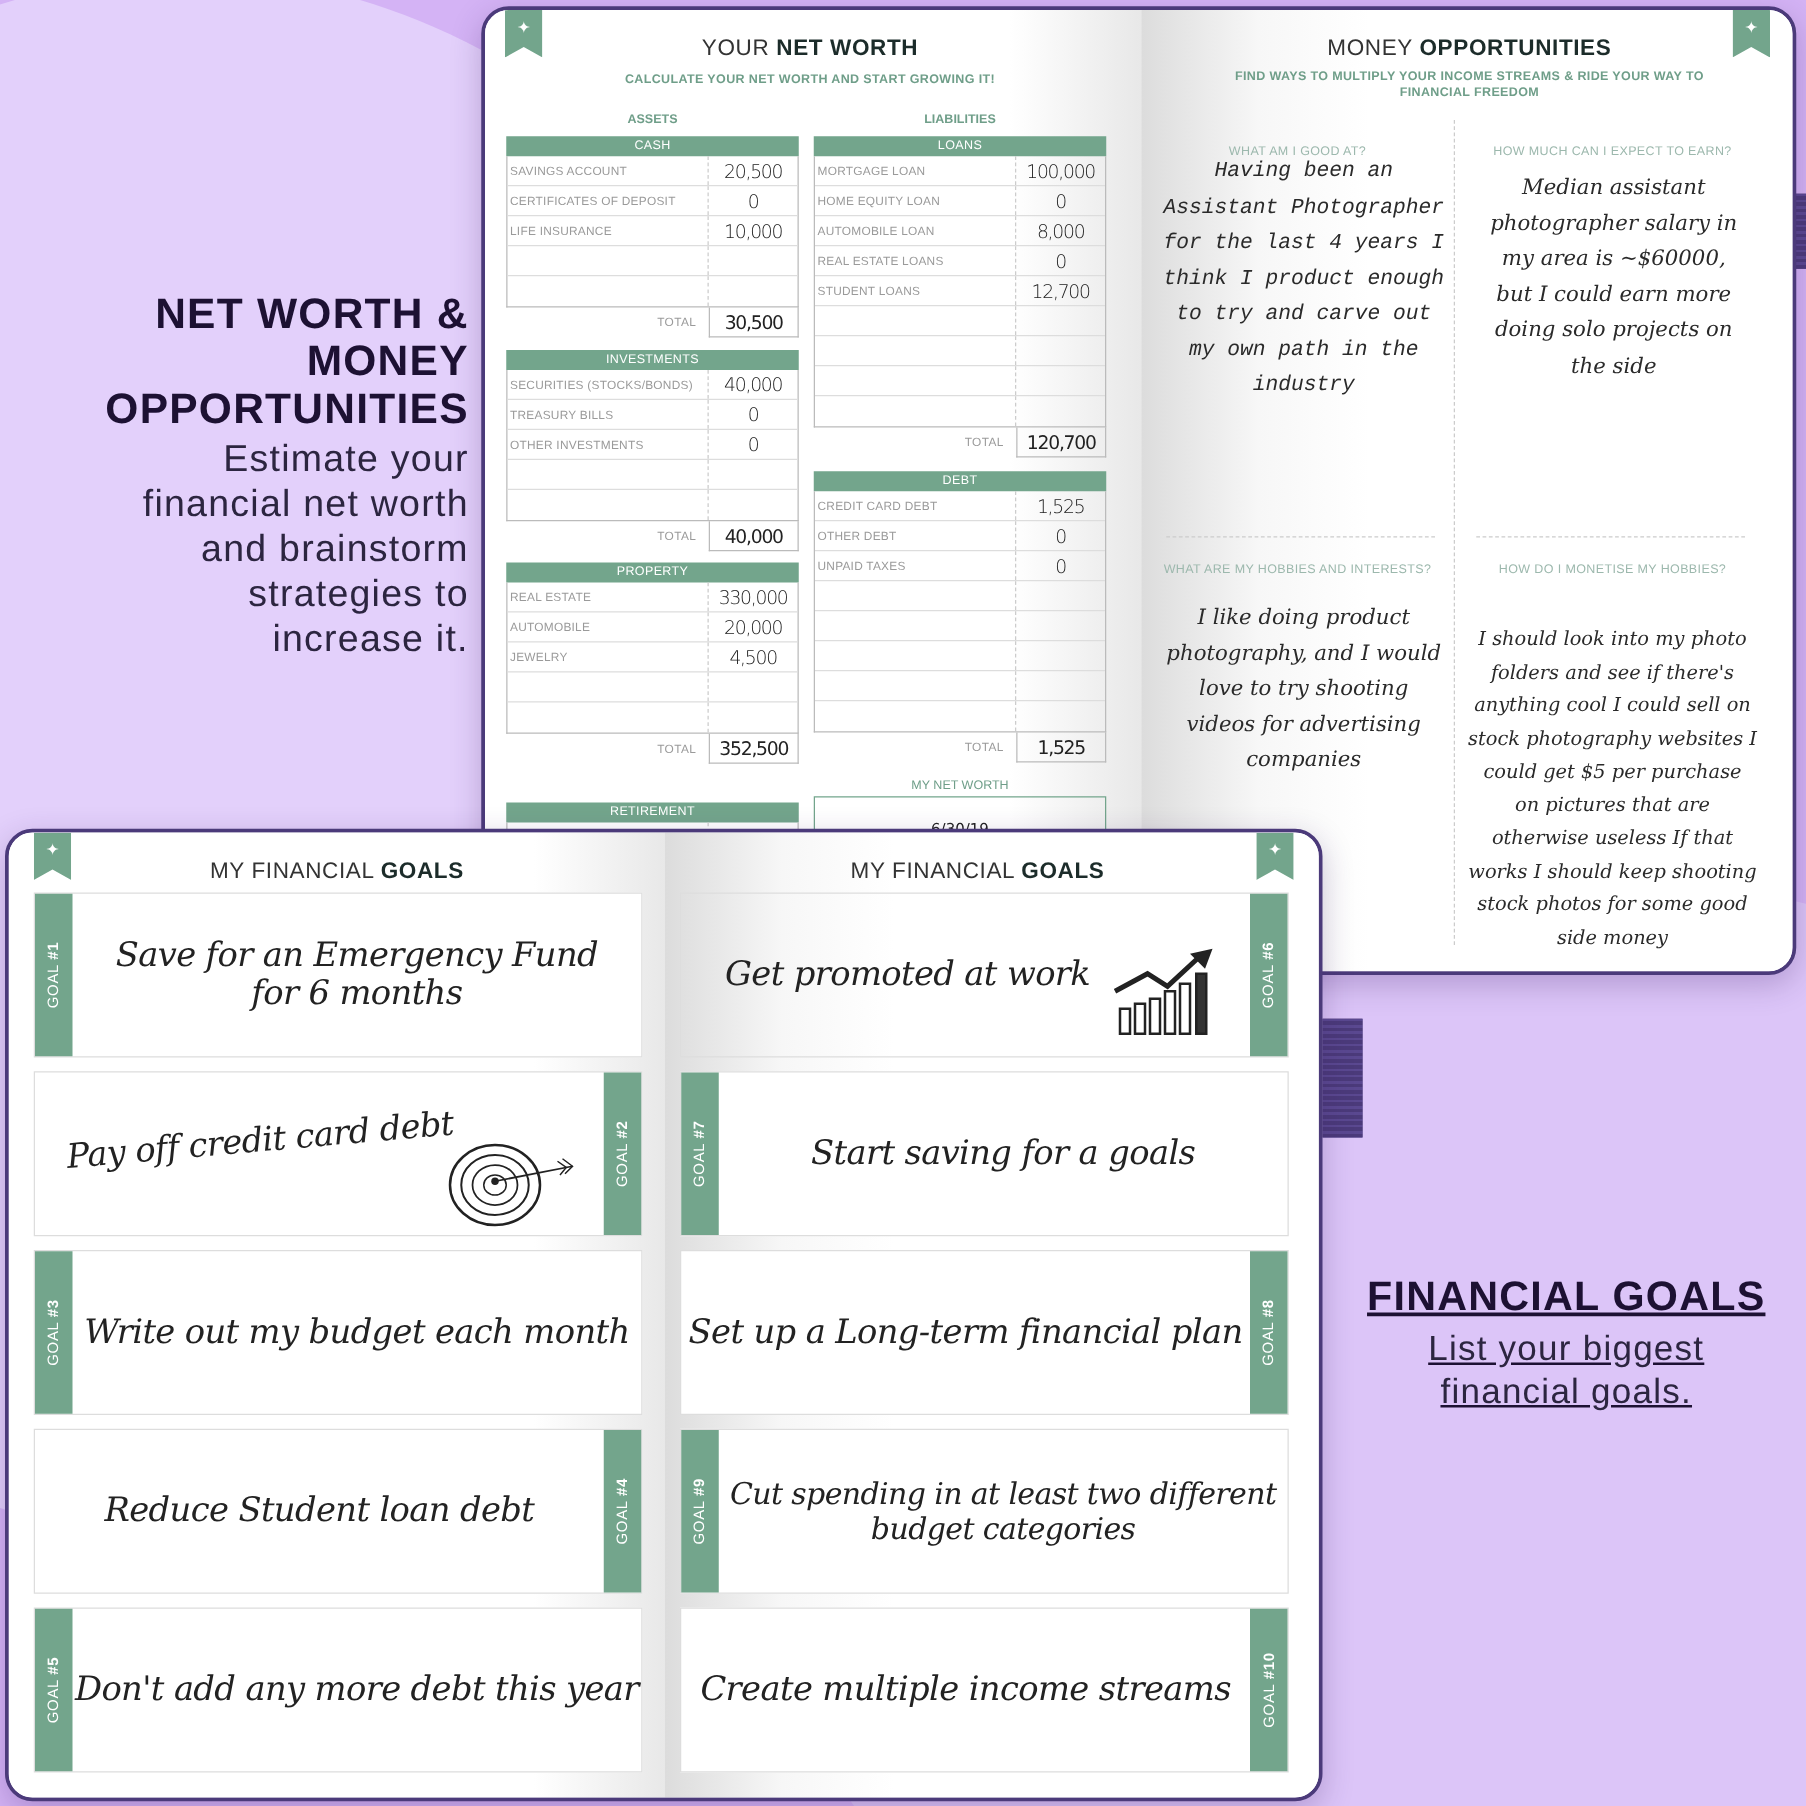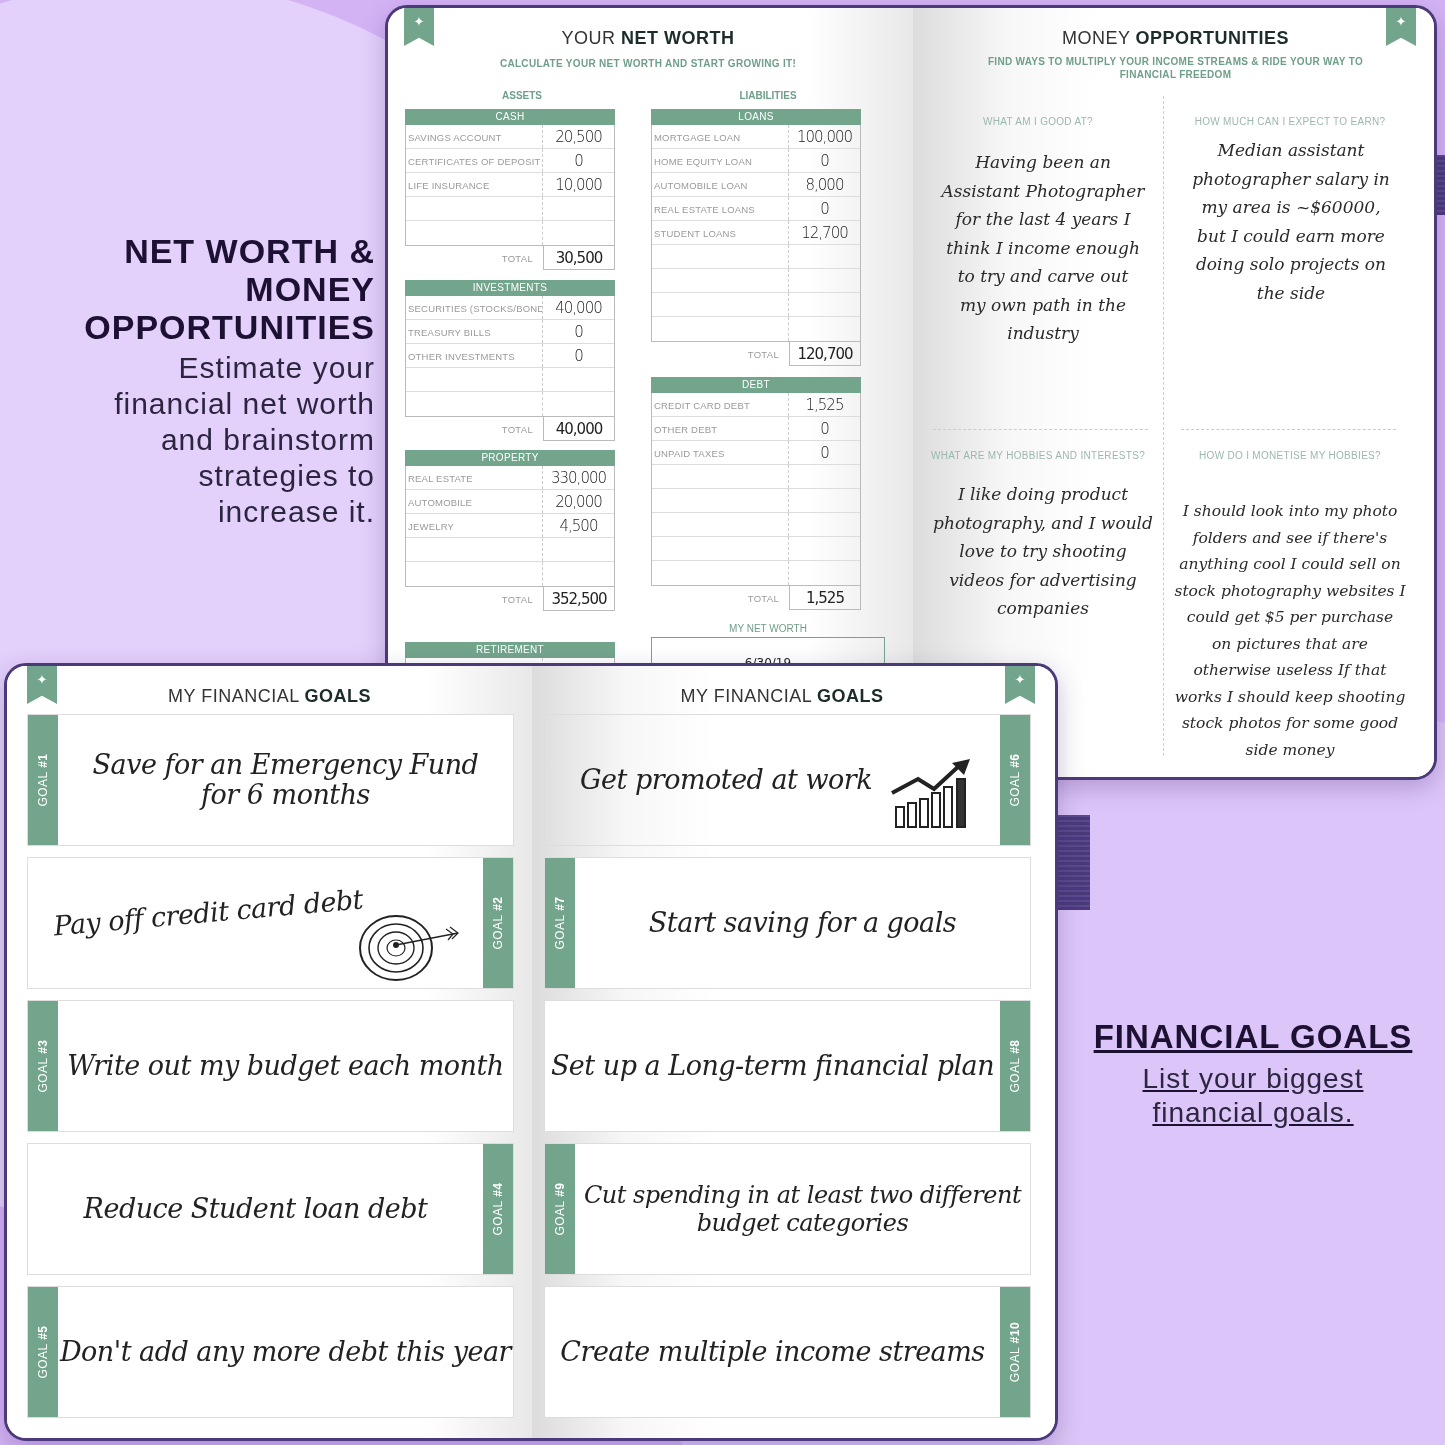--- a/index.html
+++ b/index.html
@@ -56,21 +56,21 @@
   .elastic {
     position: absolute; background: #4b3a7a;
     background-image: repeating-linear-gradient(0deg, #4b3a7a 0 3px, #5a4890 3px 5px);
   }
 
   
   .nw-title { position: absolute; left: 0; width: 520px; top: 20px; text-align: center; font-size: 18px; color: #333; letter-spacing: .5px; }
   .nw-title b { color: #1c2c2a; }
   .nw-sub { position: absolute; left: 0; width: 520px; top: 50px; text-align: center; font-size: 10px; color: #6f9e89; font-weight: 700; letter-spacing: .3px; }
   .col-head { position: absolute; font-size: 10px; font-weight: 700; color: #6f9e89; text-align: center; width: 234px; }
-  .tbl { position: absolute; width: 210px; }
+  .tbl { position: absolute; width: 234px; }
   .tbl .hdr { background: #73a58c; color: #fff; font-size: 10px; text-align: center; height: 16px; line-height: 16px; letter-spacing: .3px; }
   .tbl .body { border: 1px solid #bbb; border-top: none; }
   .tbl .row { display: flex; height: 24px; border-bottom: 1px solid #ddd; }
   .tbl .row:last-child { border-bottom: none; }
   .tbl .lbl { flex: 1; font-size: 9.5px; color: #9a9a9a; padding: 7px 0 0 2px; white-space: nowrap; overflow: hidden; letter-spacing: .2px; }
   .tbl .val { width: 72px; border-left: 1px dashed #ccc; text-align: center; font-family: "DejaVu Sans", sans-serif; font-size: 15px; color: #222; padding-top: 3px; letter-spacing: -1px; font-weight: 300; }
   .tbl .total { display: flex; justify-content: flex-end; height: 24px; }
   .tbl .total .tl { font-size: 9.5px; color: #9a9a9a; padding: 7px 10px 0 0; letter-spacing: .3px; }
   .tbl .total .tv { width: 72px; border: 1px solid #bbb; border-top: none; text-align: center; font-family: "DejaVu Sans", sans-serif; font-size: 15px; color: #222; padding-top: 3px; letter-spacing: -1px; }
   .nwbox { position: absolute; width: 234px; }
@@ -363,25 +363,25 @@
     <div class="ribbon" style="right:18px; top:0;">✦</div>
     <div class="mo-title">
       <span>MONEY</span> <b>OPPORTUNITIES</b>
     </div>
     <div class="mo-sub">FIND WAYS TO MULTIPLY YOUR INCOME STREAMS &amp; RIDE YOUR WAY TO FINANCIAL FREEDOM</div>
     <div class="mo-vline"></div>
     <div class="mo-hline" style="left:20px; width:215px;"></div>
     <div class="mo-hline" style="left:268px; width:215px;"></div>
 
     <div class="mo-q" style="left:0; width:250px; top:108px;">WHAT AM I GOOD AT?</div>
-    <div class="mo-a" style="left:10px; width:240px; top:140px;">
+    <div class="mo-a" style="left:10px; width:240px; top:116px;font-family:Liberation Mono, monospace;">
       <div>Having been an</div>
       <div>Assistant Photographer</div>
       <div>for the last 4 years I</div>
-      <div>think I income enough</div>
+      <div>think I product enough</div>
       <div>to try and carve out</div>
       <div>my own path in the</div>
       <div>industry</div>
     </div>
 
     <div class="mo-q" style="left:252px; width:250px; top:108px;">HOW MUCH CAN I EXPECT TO EARN?</div>
     <div class="mo-a" style="left:258px; width:240px; top:128px;">
       <div>Median assistant</div>
       <div>photographer salary in</div>
       <div>my area is ~$60000,</div>

